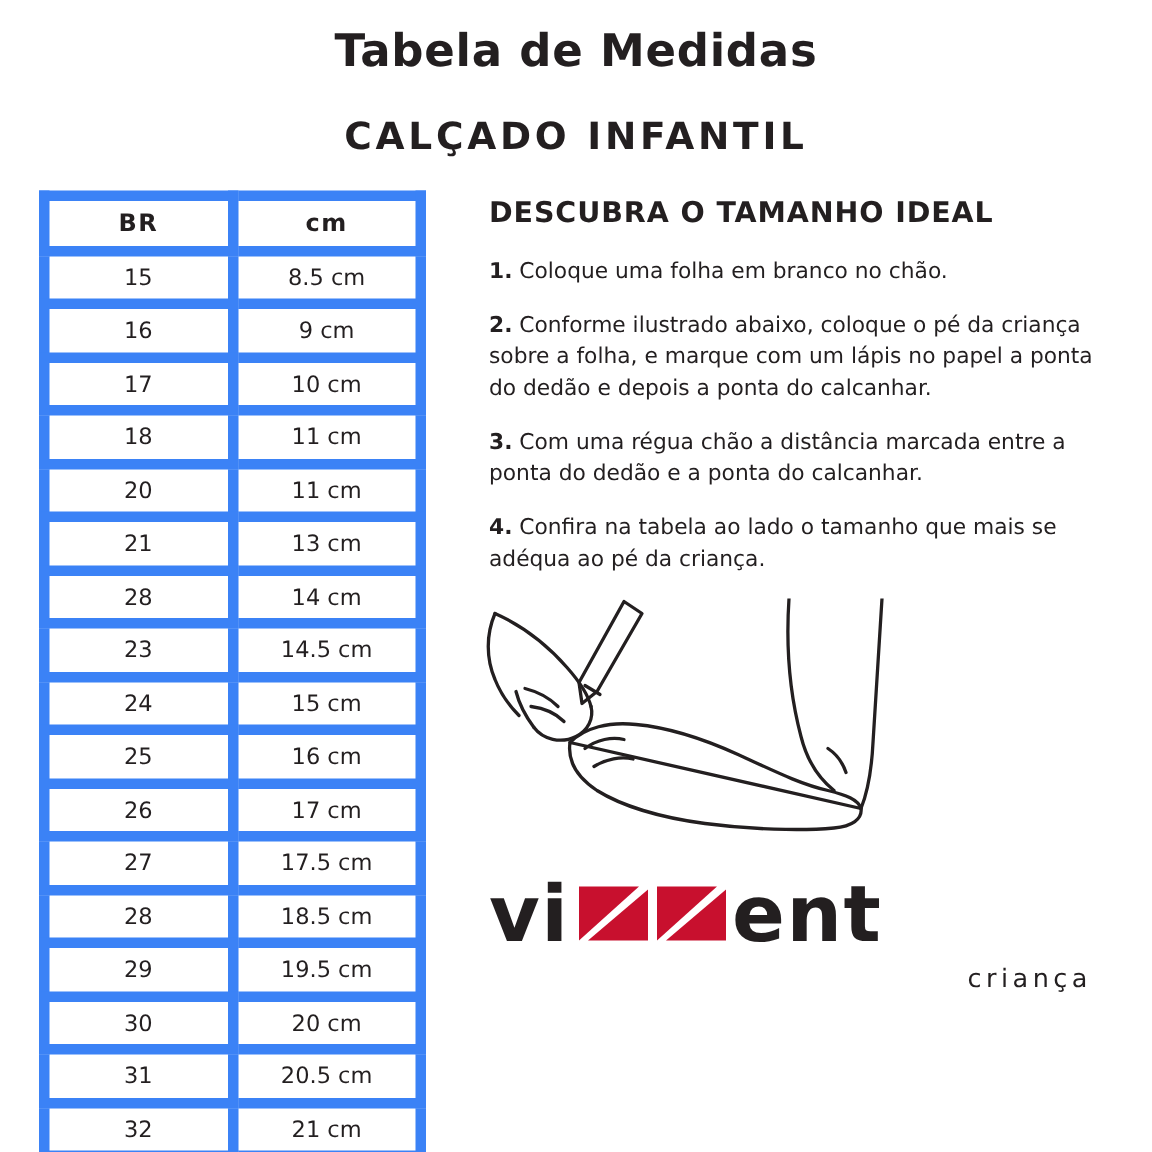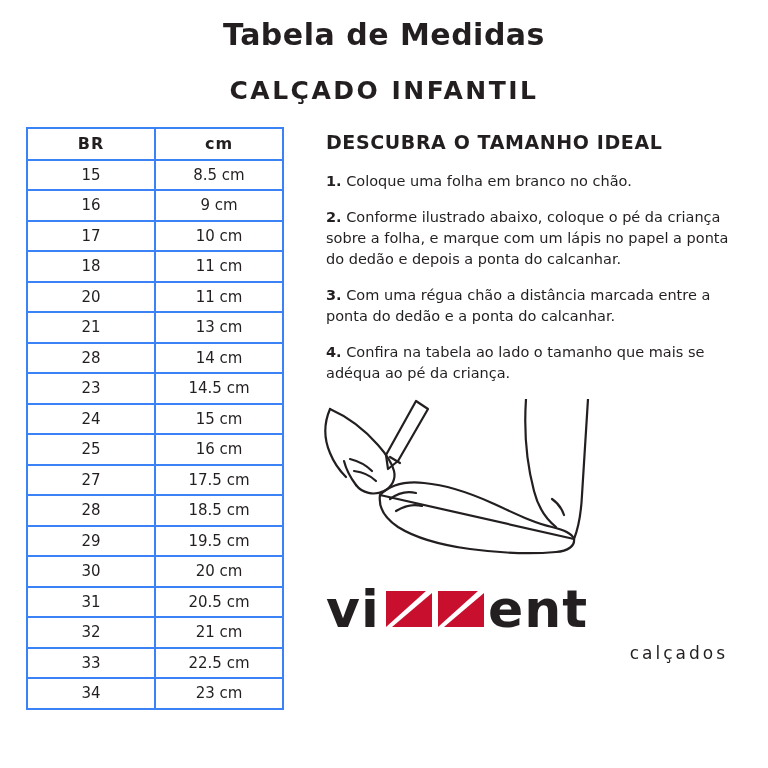--- a/index.html
+++ b/index.html
@@ -50,21 +50,21 @@
     padding-left: 42px;
     box-sizing: border-box;
   }
   table.size-table {
     border-collapse: collapse;
     width: 100%;
     table-layout: fixed;
   }
   table.size-table th,
   table.size-table td {
-    border: 2px solid #3b82f6;
+    border: 7px solid #3b82f6;
     text-align: center;
     font-size: 15px;
     height: 28.5px;
     padding: 0;
     font-weight: bold;
   }
   table.size-table th {
     font-size: 16px;
     letter-spacing: 1px;
     height: 30px;
@@ -160,20 +160,24 @@
               <td>23</td>
               <td>14.5 cm</td>
             </tr>
           <tr>
               <td>24</td>
               <td>15 cm</td>
             </tr>
           <tr>
               <td>25</td>
               <td>16 cm</td>
+            </tr>
+          <tr>
+              <td>26</td>
+              <td>17 cm</td>
             </tr>
           <tr>
               <td>27</td>
               <td>17.5 cm</td>
             </tr>
           <tr>
               <td>28</td>
               <td>18.5 cm</td>
             </tr>
           <tr>
@@ -255,18 +259,18 @@
           <svg width="290" height="62" viewBox="0 0 290 62">
             <text x="0" y="48" font-family="'DejaVu Sans', sans-serif" font-size="52" font-weight="bold" fill="#231f20" letter-spacing="1">vi</text>
 
             <polygon points="60,12 100,12 60,48" fill="#c8102e"></polygon>
             <polygon points="66,48 106,48 106,14" fill="#c8102e"></polygon>
             <polygon points="112,12 152,12 112,48" fill="#c8102e"></polygon>
             <polygon points="118,48 158,48 158,14" fill="#c8102e"></polygon>
             <text x="162" y="48" font-family="'DejaVu Sans', sans-serif" font-size="52" font-weight="bold" fill="#231f20" letter-spacing="1">ent</text>
           </svg>
         </div>
-        <div class="logo-sub">calçados</div>
+        <div class="logo-sub">criança</div>
       </div>
     </div>
 
   </div>
 </div>
 
 </body></html>

